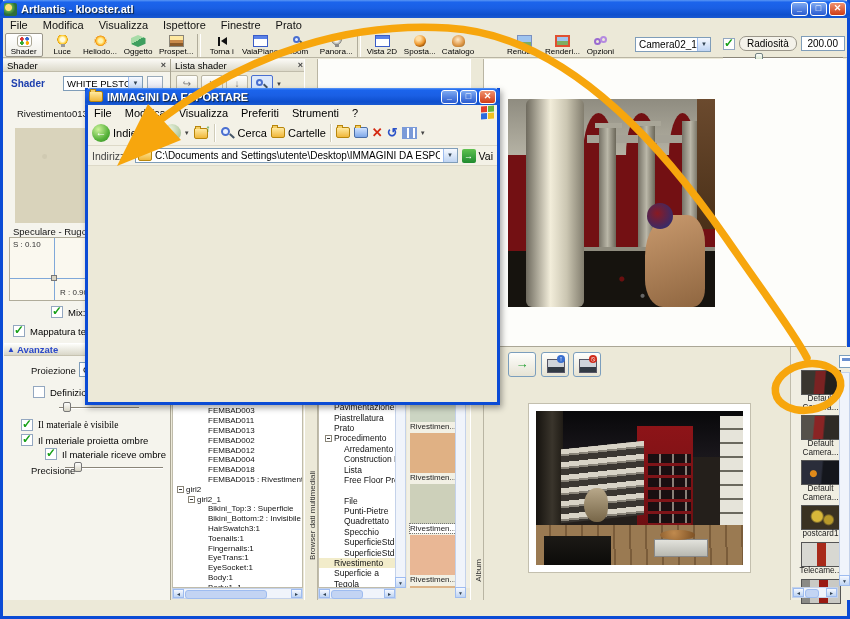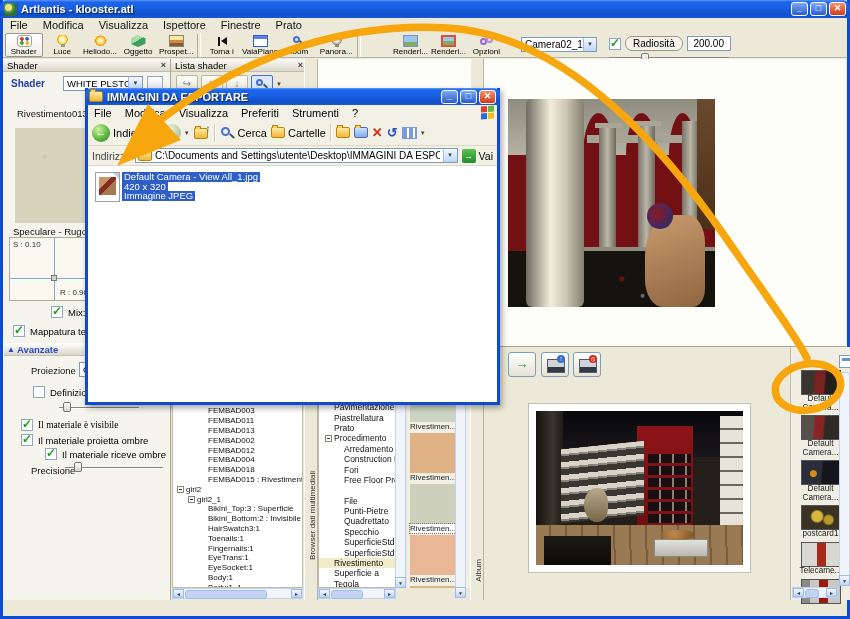--- a/index.html
+++ b/index.html
@@ -295,20 +295,35 @@
         <div class="tbtn it2">
           <span class="icn i-zoom"></span>
           <span class="lbl">Zoom</span>
         </div>
         <div class="tbtn it3">
           <span class="icn i-panora"></span>
           <span class="lbl">Panora...</span>
         </div>
       </div>
     <div class="tsep"></div>
+    <div class="tgroup">
+
+    <div class="tbtn it0">
+          <span class="icn i-vista2d"></span>
+          <span class="lbl">Vista 2D</span>
+        </div>
+        <div class="tbtn it1">
+          <span class="icn i-sposta"></span>
+          <span class="lbl">Sposta...</span>
+        </div>
+        <div class="tbtn it2">
+          <span class="icn i-catalogo"></span>
+          <span class="lbl">Catalogo</span>
+        </div>
+      </div>
     <div class="tgroup" style="margin-left:28px;">
 
     <div class="tbtn it0">
           <span class="icn i-render1"></span>
           <span class="lbl">Renderi...</span>
         </div>
         <div class="tbtn it1">
           <span class="icn i-render2"></span>
           <span class="lbl">Renderi...</span>
         </div>
@@ -551,21 +566,21 @@
         <div class="crow it4" style="padding-left: 16px;">
           <span class="expbox" style="visibility: hidden;"></span>
           <span>Arredamento</span>
         </div>
         <div class="crow it5" style="padding-left: 16px;">
           <span class="expbox" style="visibility: hidden;"></span>
           <span>Construction Mat</span>
         </div>
         <div class="crow it6" style="padding-left: 16px;">
           <span class="expbox" style="visibility: hidden;"></span>
-          <span>Fori</span>
+          <span>Lista</span>
         </div>
         <div class="crow it7" style="padding-left: 16px;">
           <span class="expbox" style="visibility: hidden;"></span>
           <span>Free Floor Pro sh</span>
         </div>
         <div class="crow it8" style="padding-left: 24px; margin-left: 48px;">
           <span class="expbox" style="visibility: hidden;"></span>
           <span>Linee</span>
         </div>
         <div class="crow it9" style="padding-left: 16px;">
@@ -783,29 +798,19 @@
     <span class="addr-combo">
       <span class="folder-ic"></span>
       <span class="path">C:\Documents and Settings\utente\Desktop\IMMAGINI DA ESPORTARE</span>
       <span class="ddbtn">▼</span>
     </span>
     <span class="vai">
       <span class="vbox">→</span>
       <span>Vai</span>
     </span>
   </div>
-  <div class="xcontent">
-    <div class="file-item">
-      <span class="file-ic"></span>
-      <span class="file-txt">
-        <div>Default Camera - View All_1.jpg</div>
-        <div>420 x 320</div>
-        <div>Immagine JPEG</div>
-      </span>
-    </div>
-  </div>
 </div>
 
 <svg class="annot" width="850" height="619" viewBox="0 0 850 619">
   <path d="M160,120 C250,52 350,22 448,28 C555,34 650,128 726,238 C766,296 795,334 807,358" fill="none" stroke="#F7A60D" stroke-width="7.5" stroke-linecap="round"></path>
   <ellipse cx="808" cy="387" rx="33" ry="23" transform="rotate(-10 808 387)" fill="none" stroke="#F7A60D" stroke-width="7.5"></ellipse>
   <polygon points="117,166 148,104 181,140" fill="#F7A60D"></polygon>
 </svg>
 
 </body></html>

